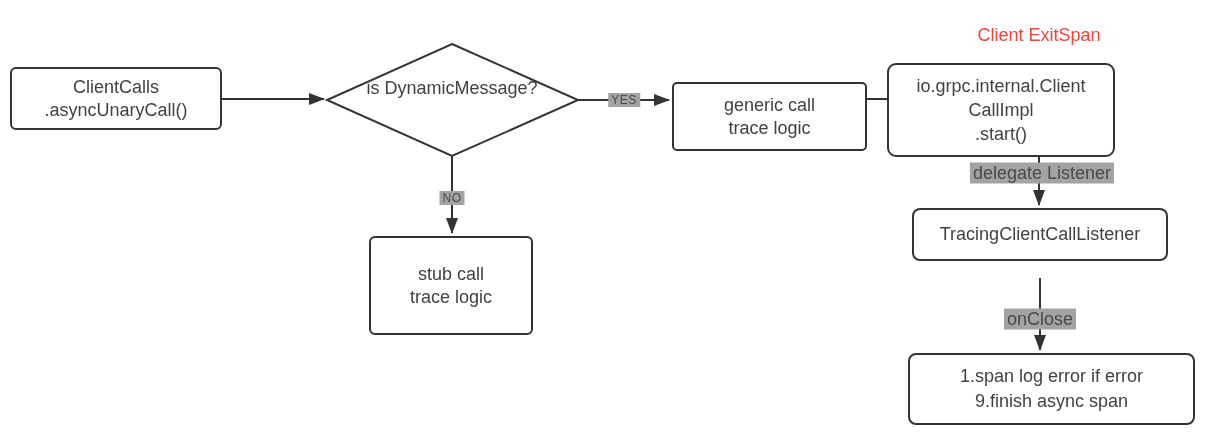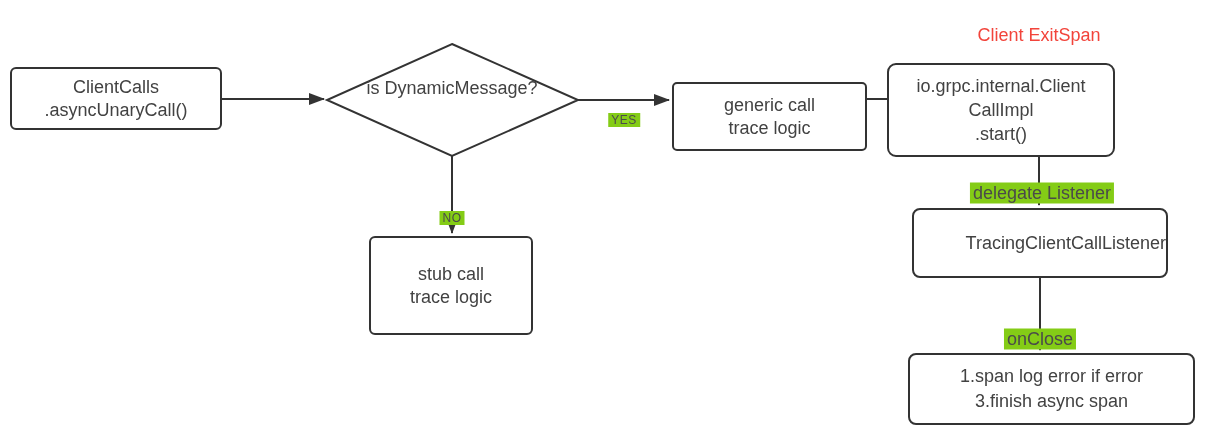--- a/index.html
+++ b/index.html
@@ -34,43 +34,42 @@
     text-align: center;
     font-size: 18px;
     line-height: 23px;
     color: #424242;
   }
   .node span { display: block; white-space: nowrap; }
 
   .node-client-calls      { left: 10px;  top: 67px;  width: 212px; height: 63px;  border-radius: 6px; }
   .node-generic-call      { left: 672px; top: 64px;  width: 195px; height: 69px;  border-radius: 5px; margin-top: 18px; }
   .node-client-call-impl  { left: 887px; top: 63px;  width: 228px; height: 94px;  border-radius: 9px; line-height: 24px; }
-  .node-tracing-listener  { left: 912px; top: 208px; width: 256px; height: 70px;  border-radius: 8px; align-items: flex-end; }
+  .node-tracing-listener  { left: 912px; top: 208px; width: 256px; height: 53px;  border-radius: 8px; }
   .node-onclose-actions   { left: 908px; top: 353px; width: 287px; height: 72px;  border-radius: 8px; line-height: 25px; }
   .node-stub-call         { left: 369px; top: 236px; width: 164px; height: 99px;  border-radius: 6px; }
 
   .decision-text {
     position: absolute;
     left: 312px; top: 77px;
     width: 280px;
     text-align: center;
     font-size: 18px;
     line-height: 23px;
     color: #424242;
   }
   .decision-text span { display: block; white-space: nowrap; }
 
   .edge-label {
     position: absolute;
-    background: #84cc16;
+    background: #a3a3a3;
     color: #4a4a4a;
     white-space: nowrap;
     padding: 0 3px;
     transform: translate(-50%, -50%);
-    margin-top: 20px;
   }
   .edge-label-small { font-size: 12px; letter-spacing: 0.5px; }
   .edge-label-yes     { left: 624px;  top: 100px; }
   .edge-label-no      { left: 452px;  top: 198px; }
   .edge-label-large { font-size: 18px; }
   .edge-label-delegate { left: 1042px; top: 173px; }
   .edge-label-onclose  { left: 1040px; top: 319px; }
 
   .annotation {
     position: absolute;
@@ -127,21 +126,21 @@
     <span>CallImpl</span>
     <span>.start()</span>
   </div>
 
   <div class="node node-tracing-listener">
     <span>TracingClientCallListener</span>
   </div>
 
   <div class="node node-onclose-actions">
     <span>1.span log error if error</span>
-    <span>3.finish async span</span>
+    <span>9.finish async span</span>
   </div>
 
   <div class="edge-label edge-label-small edge-label-yes">YES</div>
   <div class="edge-label edge-label-small edge-label-no">NO</div>
   <div class="edge-label edge-label-large edge-label-delegate">delegate Listener</div>
   <div class="edge-label edge-label-large edge-label-onclose">onClose</div>
 
   <div class="annotation" style="color: rgb(242, 68, 59);">Client ExitSpan</div>
 
 </div>

